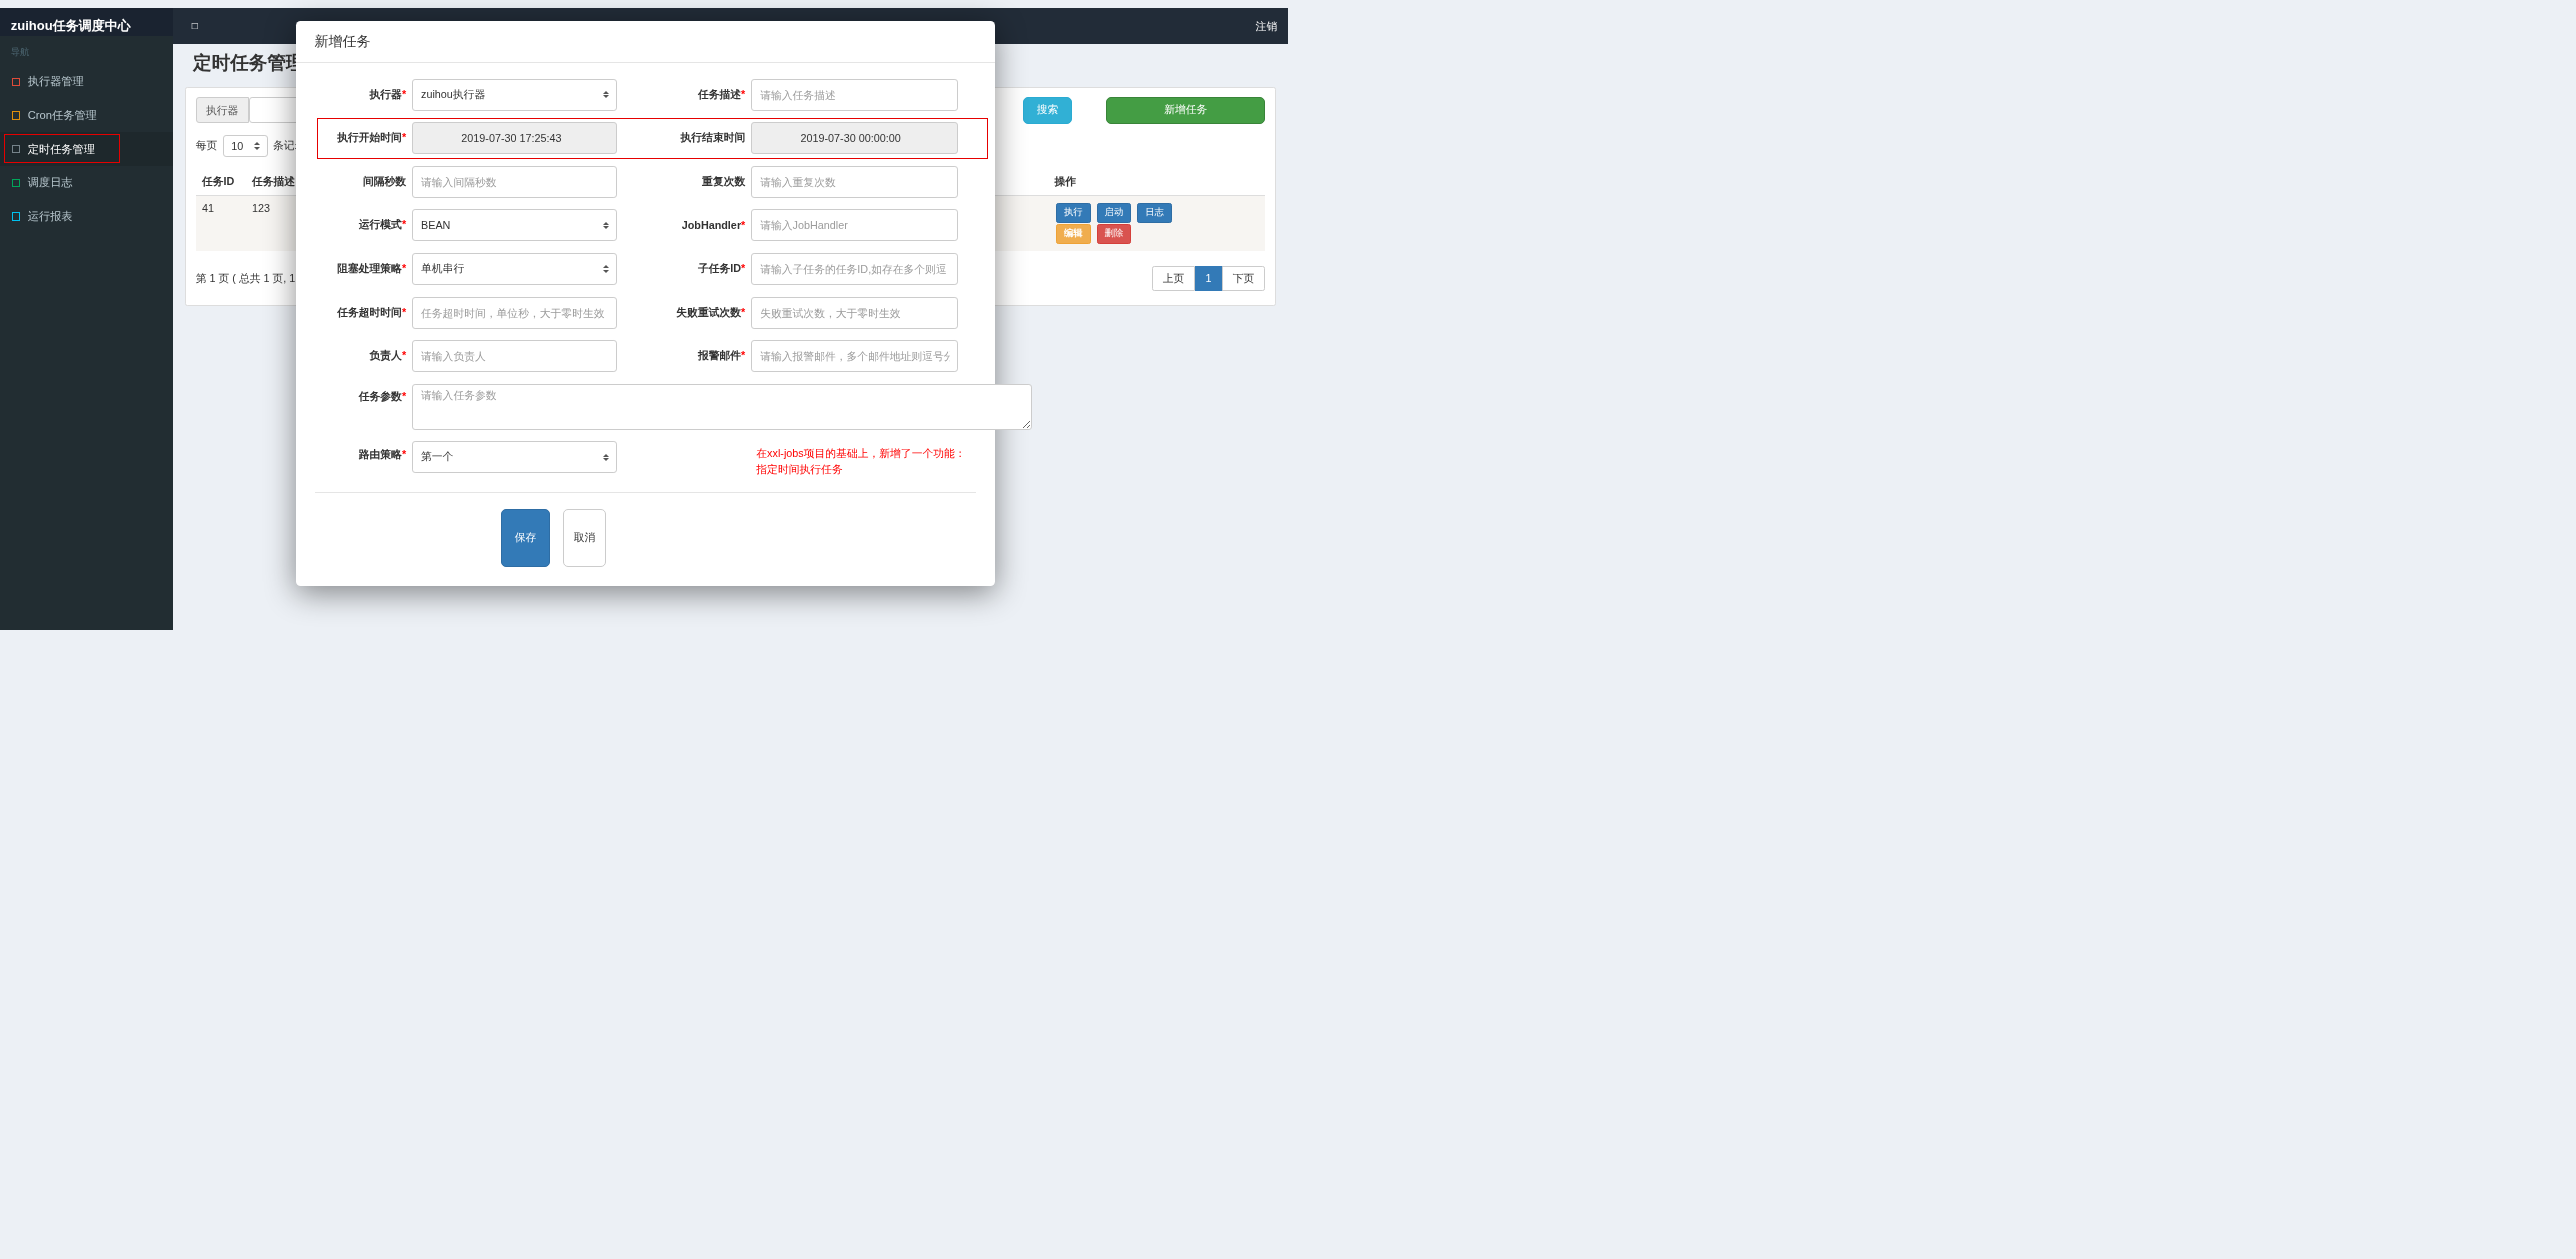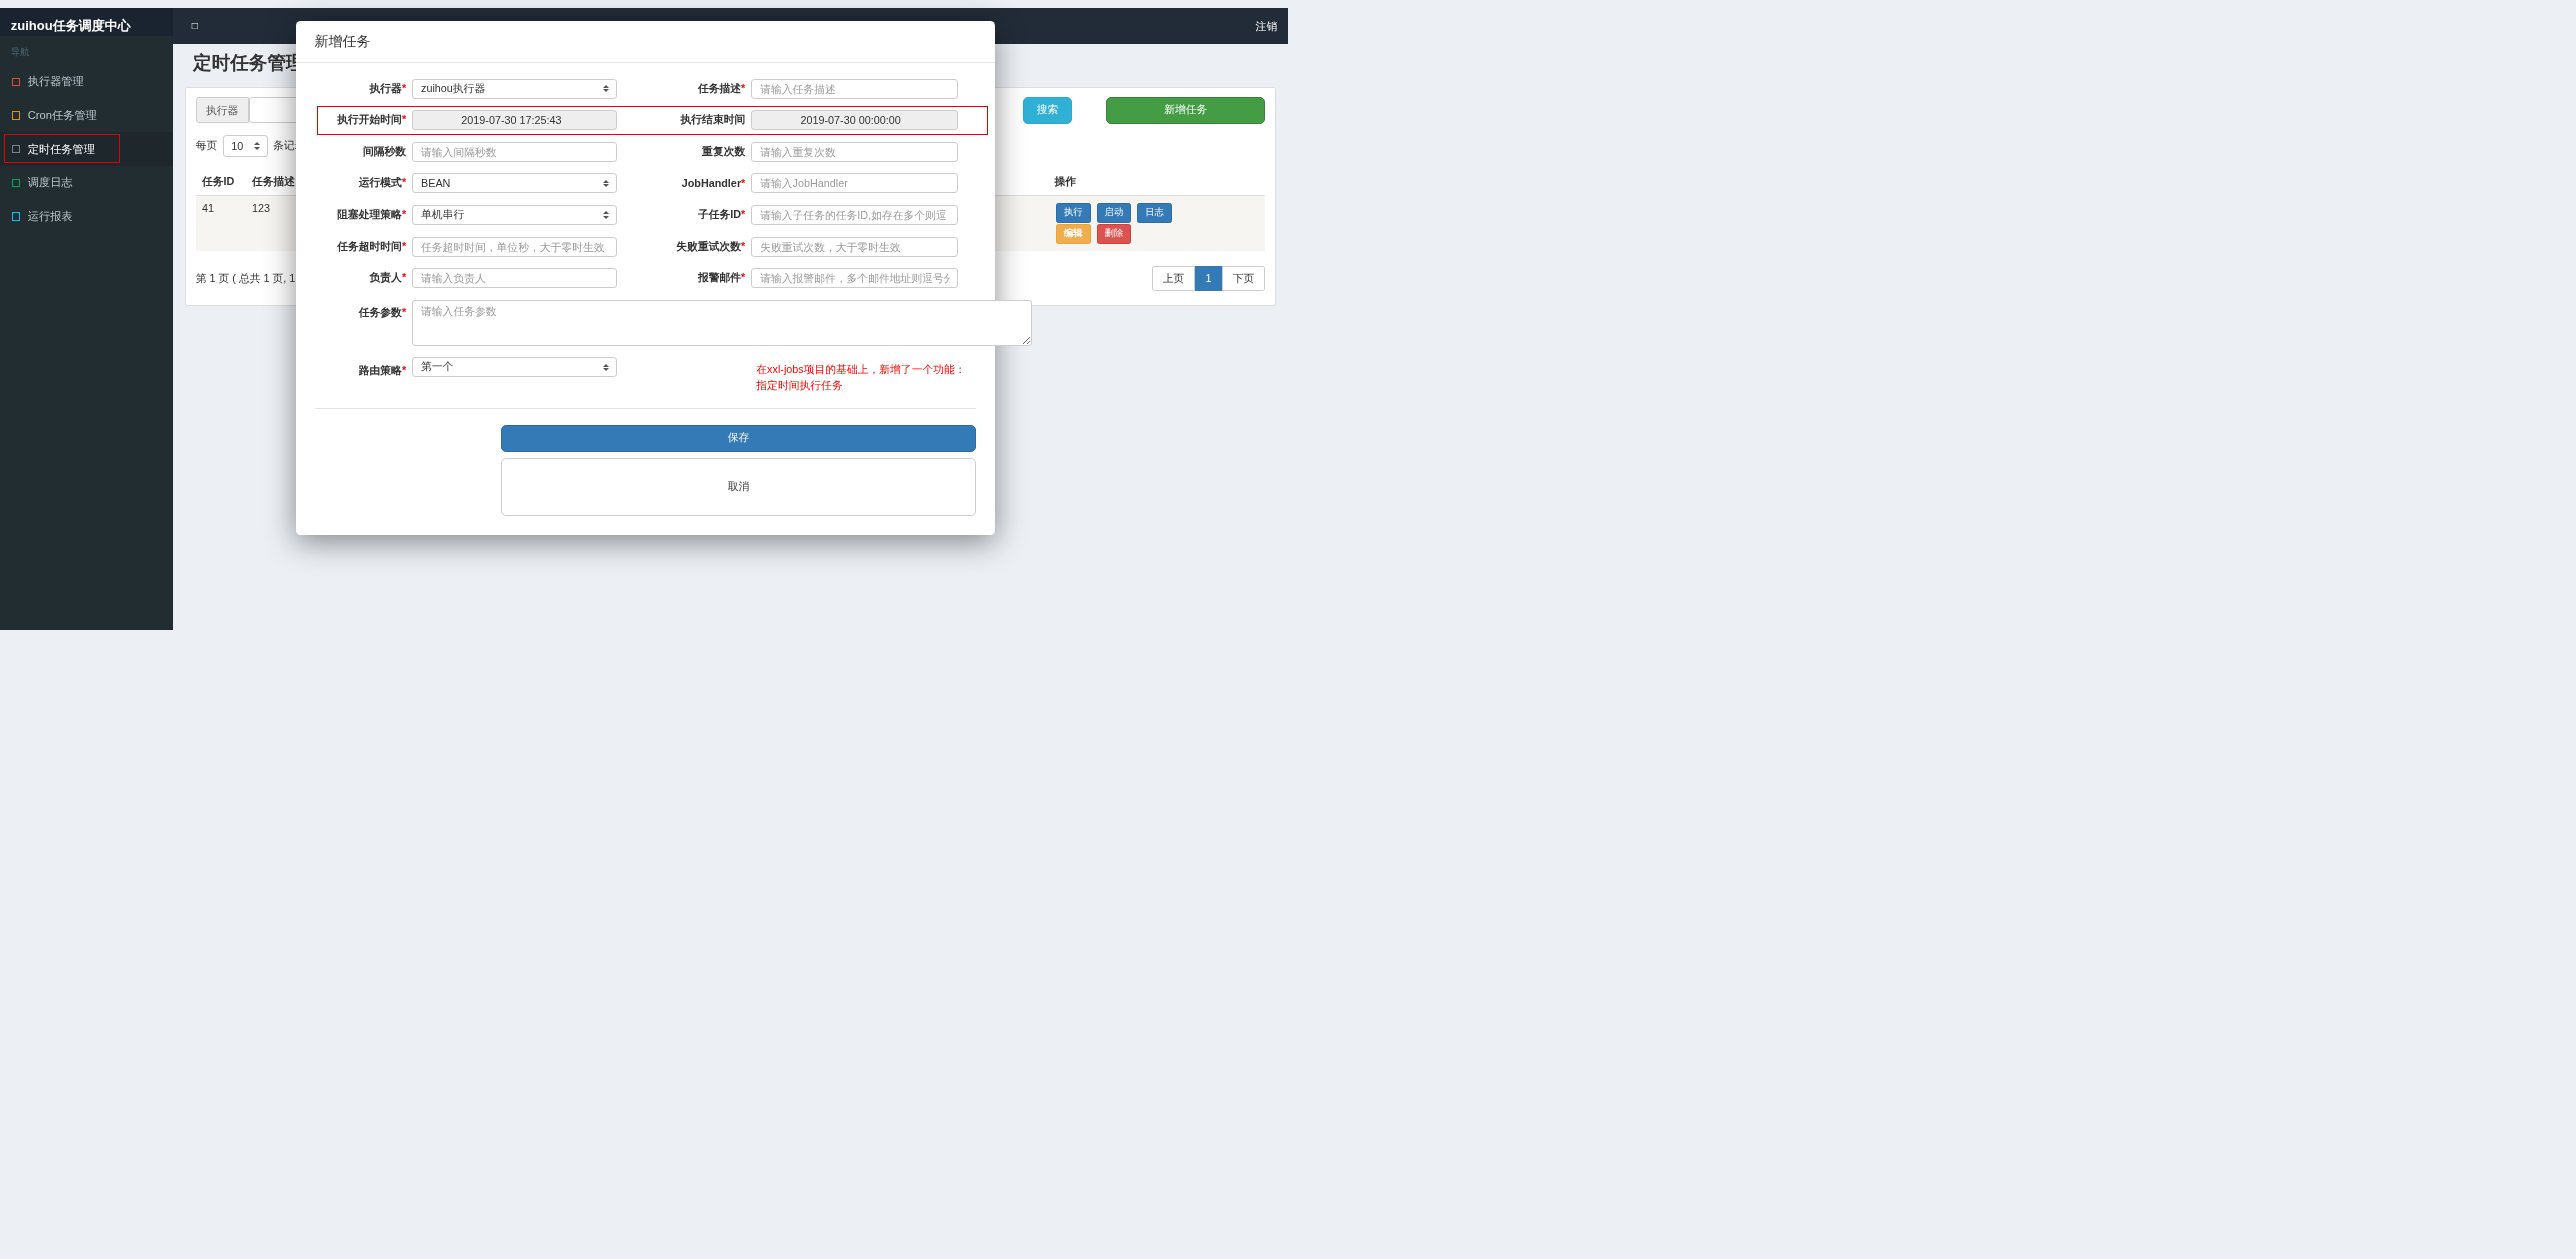--- a/index.html
+++ b/index.html
@@ -69,33 +69,33 @@
   .pg-btn.active { background:#337ab7; border-color:#337ab7; color:#fff; }
   
   .modal { position:absolute; left:296px; top:21px; width:699px; background:#fff; border-radius:4.6px;
            box-shadow:0 6.2px 31px rgba(0,0,0,.45); z-index:10; }
   .modal-header { padding:11.6px 18.6px; border-bottom:0.8px solid #e5e5e5; font-size:14px; color:#333; }
   .modal-body { padding:15.5px 19.3px 19.3px; }
   .frow { display:flex; align-items:center; margin-bottom:11.6px; position:relative; }
   .lab { width:97px; flex:none; text-align:right; font-weight:bold; font-size:10.8px; color:#333; padding-right:6.2px; }
   .lab2 { width:128px; margin-left:6.2px; }
   .lab em { font-style:normal; color:#ff0000; }
-  .fld { width:205px; height:20px; flex:none; border:0.8px solid #ccc; border-radius:3.1px; padding:4.6px 7.7px;
+  .fld { width:205px; height:32px; flex:none; border:0.8px solid #ccc; border-radius:3.1px; padding:4.6px 7.7px;
          font-size:10.8px; color:#333; font-family:inherit; background:#fff; }
   .fld2 { width:207px; }
   input.fld::placeholder, textarea.fld::placeholder { color:#9b9b9b; }
   .readonly { background:#eee;padding-left:48px; }
   .row-anno { position:absolute; left:1.5px; right:-12.4px; top:-4.6px; bottom:-4.6px; border:1.5px solid #e60000;
               pointer-events:none; z-index:5; }
   .frow-top { align-items:flex-start; }
   .frow-top .lab { padding-top:6.2px; }
   .txtarea { width:620px; height:46px; resize:both; }
   .note { margin-left:6.2px; color:#ff0000; font-size:10.8px; line-height:16.2px; padding-top:3.1px; }
   .mhr { border:none; border-top:0.8px solid #e5e5e5; margin:15.5px 0; }
-  .modal-footer { padding-left:186px; display:flex; gap:6px;flex-direction:column; }
+  .modal-footer { padding-left:186px; display:flex; gap:13px; }
   .btn-save { background:#337ab7; border-color:#2e6da4; color:#fff; padding:5.4px 12.4px; }
   .btn-cancel { background:#fff; border-color:#ccc; color:#333; padding:21px 10px; }
 </style>
 </head>
 <body>
 
 <header class="navbar">
   <div class="brand">zuihou任务调度中心</div>
   <span class="nav-toggle">□</span>
   <span class="logout">注销</span>

